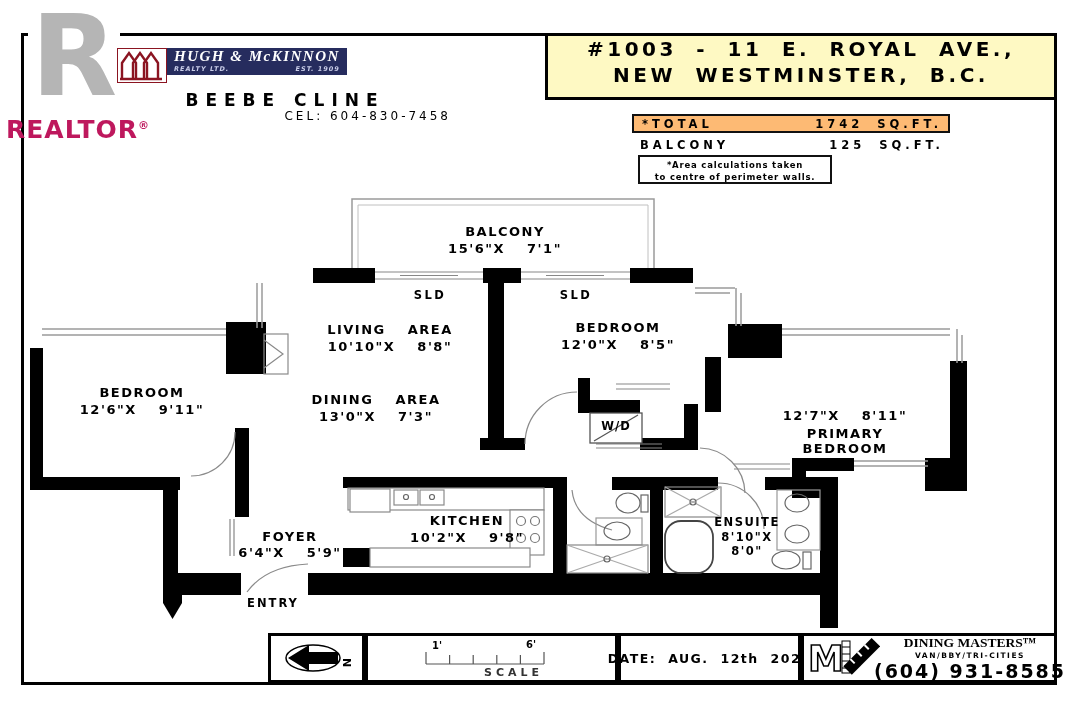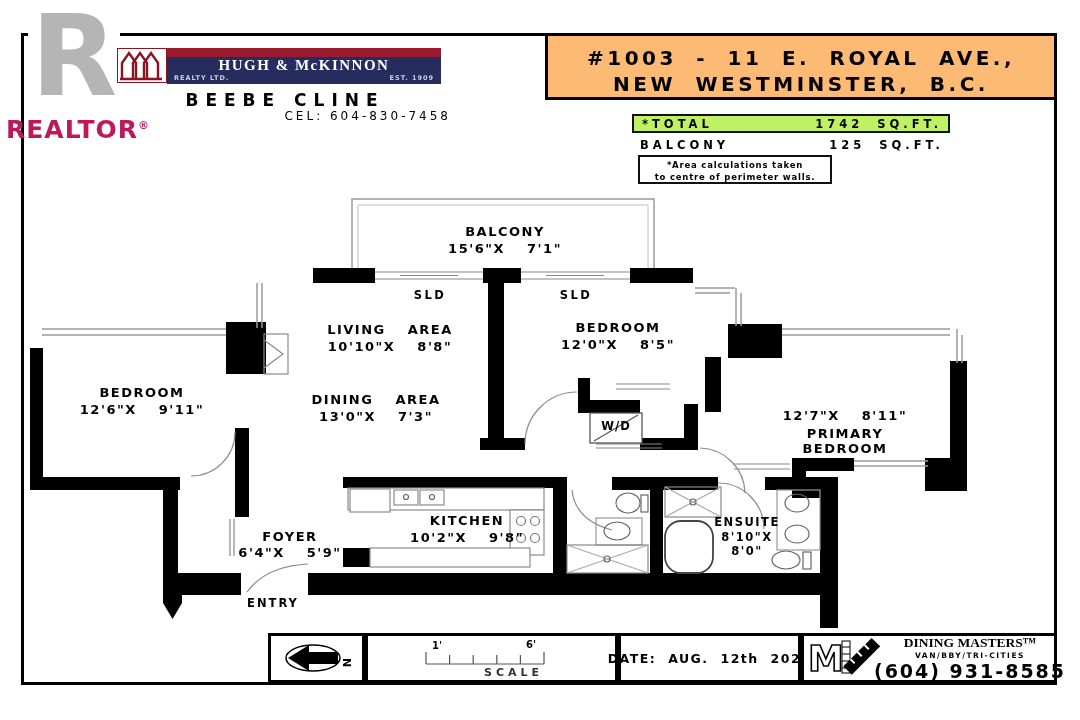--- a/index.html
+++ b/index.html
@@ -18,39 +18,39 @@
   #realtor-logo { left:6px; top:2px; width:130px; height:145px; z-index:3; }
   #realtor-r { position:absolute; left:22px; top:0px; width:92px; height:118px; background:#fff;
                color:#b5b5b5; font-size:112px; font-weight:bold; line-height:108px; text-align:center; }
   #realtor-word { position:absolute; left:0px; top:113px; color:#be185d; font-size:25px;
                   font-weight:bold; letter-spacing:1px; white-space:nowrap; }
   #realtor-word sup { font-size:11px; }
 
   
   #banner { left:117px; top:48px; width:324px; height:36px; z-index:3; display:flex; }
   #houses-box { width:50px; height:35px; background:#fff; border:1px solid #8b1421; }
-  #banner-right { width:274px; display:flex; flex-direction:column; }
+  #banner-right { width:274px; display:flex; flex-direction:row;font-style:italic; }
   #red-stripe { height:9px; background:#9b1b2e; }
   #navy-box { height:27px; background:#262c5e; color:#fff; padding:1px 7px 2px 7px;
               display:flex; flex-direction:column; justify-content:space-between; }
   #navy-name { font-family:"Liberation Serif", serif; font-weight:bold; font-size:15px;
                letter-spacing:1.5px; text-align:center; line-height:15px; white-space:nowrap; }
   #navy-sub { display:flex; justify-content:space-between; font-size:6.5px; font-weight:bold;
               color:#c9cde8; letter-spacing:1px; }
   #agent-name { left:123px; top:90px; width:324px; text-align:center; font-size:17px; font-weight:bold;
                 letter-spacing:7px; z-index:3; white-space:nowrap; }
   #agent-phone { left:127px; top:109px; width:324px; text-align:right; font-size:12px; font-weight:normal;
                  letter-spacing:3px; z-index:3; white-space:nowrap; }
 
   
-  #address-box { left:545px; top:33px; width:512px; height:67px; border:3px solid #000; background:#fdba74;
-                 z-index:3; display:flex; flex-direction:column; align-items:center; justify-content:flex-end; }
+  #address-box { left:545px; top:33px; width:512px; height:67px; border:3px solid #000; background:#fef9c3;
+                 z-index:3; display:flex; flex-direction:column; align-items:center; justify-content:flex-start; }
   #address-box div { font-size:20px; font-weight:bold; letter-spacing:3.5px; word-spacing:9px;
                      white-space:nowrap; line-height:26px; }
-  #total-box { left:632px; top:114px; width:318px; height:19px; border:2px solid #111; background:#bef264;
+  #total-box { left:632px; top:114px; width:318px; height:19px; border:2px solid #111; background:#fdba74;
                z-index:3; display:flex; justify-content:space-between; align-items:center; padding:0 6px 0 8px; }
   #balcony-row { left:632px; top:136px; width:318px; height:17px; z-index:3; display:flex;
                  justify-content:space-between; align-items:center; padding:0 6px 0 8px; }
   .area-label, .area-value { font-size:11.5px; font-weight:bold; letter-spacing:4px; white-space:nowrap; }
   .area-value { word-spacing:6px; }
   #note-box { left:638px; top:155px; width:194px; height:29px; border:2px solid #111; background:#fff;
               z-index:3; text-align:center; font-size:8.5px; font-weight:bold; letter-spacing:0.8px;
               line-height:12px; padding-top:2px; }
 
   

